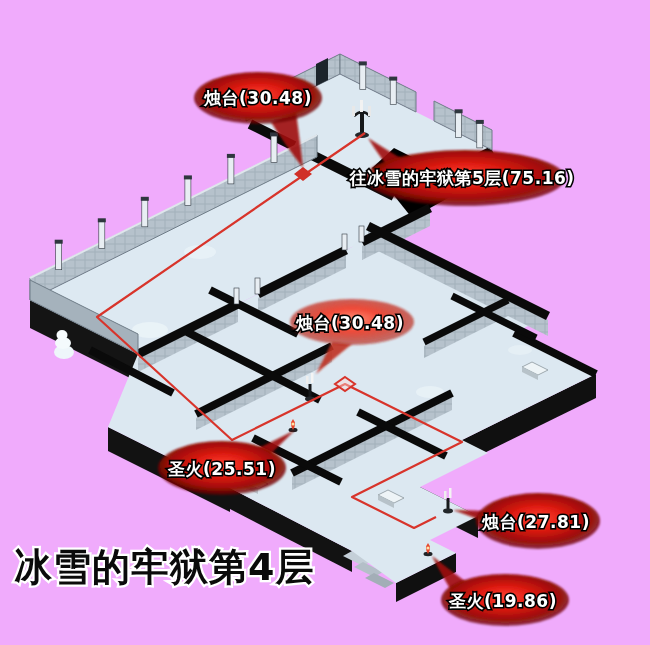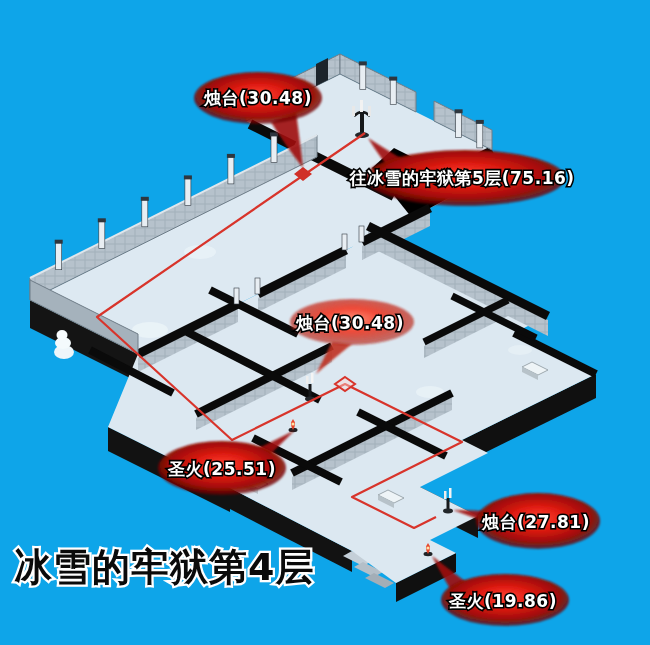--- a/index.html
+++ b/index.html
@@ -1,16 +1,16 @@
 <!DOCTYPE html>
 <html><head>
 <meta charset="utf-8">
 <style>
   html,body{margin:0;padding:0;background:#000;}
-  .stage{position:relative;width:650px;height:645px;background:#0ea5e9;overflow:hidden;
+  .stage{position:relative;width:650px;height:645px;background:#f0abfc;overflow:hidden;
          font-family:"DejaVu Sans",sans-serif;}
   svg{position:absolute;left:0;top:0;}
   .poi-label{font-size:17px;font-weight:bold;fill:#fff;stroke:#000;stroke-width:3.2px;
              paint-order:stroke;letter-spacing:0.5px;}
   .map-title{font-size:38px;font-weight:bold;fill:#0a0a0a;stroke:#ffffff;stroke-width:4.5px;
              paint-order:stroke;letter-spacing:1px;}
 </style>
 </head>
 <body>
 

